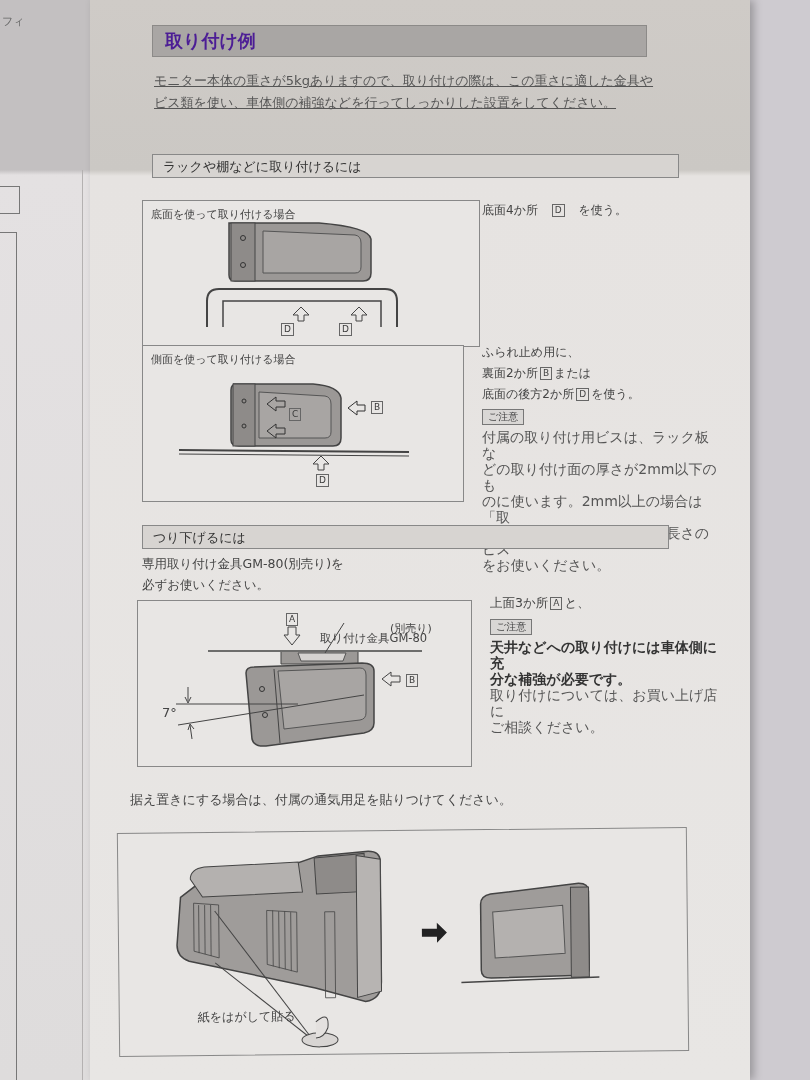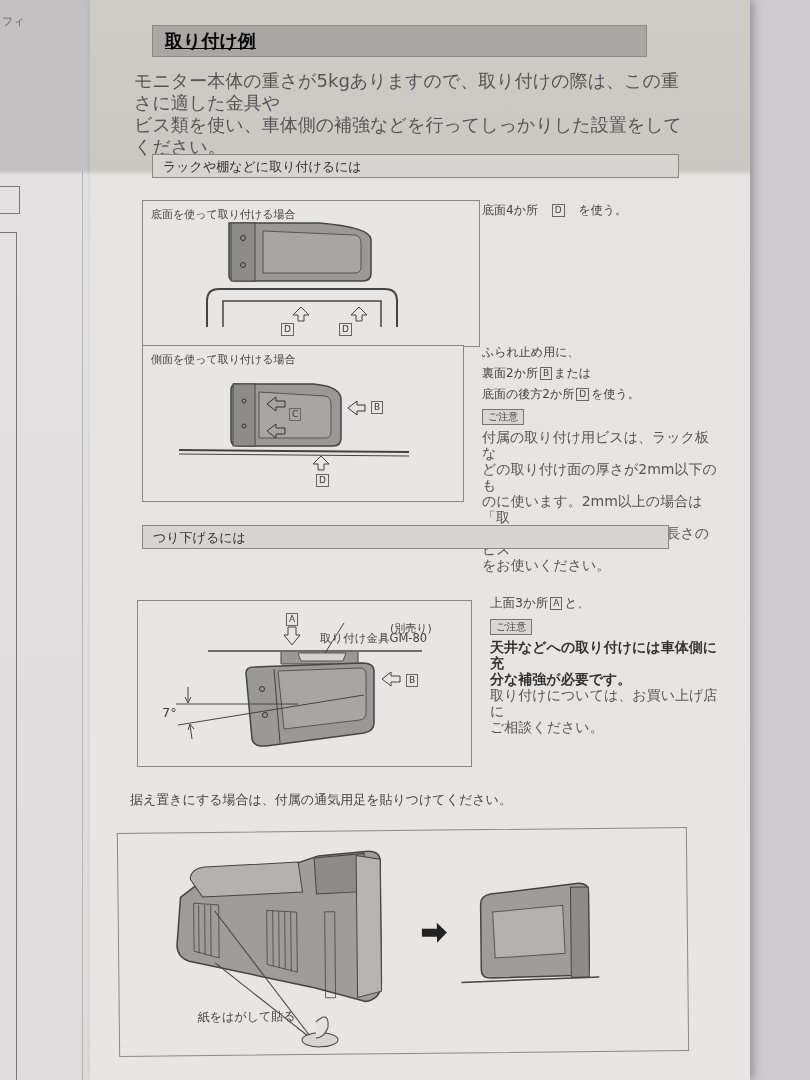--- a/index.html
+++ b/index.html
@@ -6,22 +6,22 @@
   body { width:810px; height:1080px; position:relative; overflow:hidden; background:#c9c6c6; font-family:"DejaVu Sans", sans-serif; color:#3a3a3a; }
   .left-page { position:absolute; left:0; top:0; width:90px; height:1080px; background:linear-gradient(to bottom,#c3c0c1 0,#c3c0c1 170px,#e4e1e2 175px,#dedcdc 1080px); }
   .left-page .frag { position:absolute; left:2px; top:14px; font-size:11px; color:#666; }
   .left-page .box1 { position:absolute; left:-2px; top:186px; width:20px; height:26px; border:1px solid #777; }
   .left-page .box2 { position:absolute; left:-2px; top:232px; width:17px; height:860px; border:1px solid #777; }
   .left-page .fold { position:absolute; left:82px; top:170px; width:1px; height:910px; background:#b4b1b1; }
   .right-bg { position:absolute; right:0; top:0; width:70px; height:1080px; background:#cecbd0; }
   .page { position:absolute; left:90px; top:0; width:660px; height:1080px; background:linear-gradient(to bottom,#cfcbc7 0,#cbc8c4 170px,#e6e3e1 176px,#e8e6e4 1080px); box-shadow: 4px 0 8px rgba(0,0,0,0.25); }
   .abs { position:absolute; }
   .title-bar { left:62px; top:25px; width:493px; height:30px; background:#a9a6a4; border:1px solid #8c8a88; }
-  .title-bar span { position:absolute; left:12px; top:3px; font-size:18px; font-weight:bold; color:#000000;text-decoration:underline; }
-  .intro { left:44px; top:70px; width:560px; font-size:18px; line-height:22px; color:#555; }
+  .title-bar span { position:absolute; left:12px; top:3px; font-size:18px; font-weight:bold; color:#4c1d95; }
+  .intro { left:64px; top:70px; width:560px; font-size:13px; line-height:22px; color:#555;text-decoration:underline; }
   .sec-head { border:1px solid #888; background:#d7d4d1; height:22px; }
   .sec-head span { position:absolute; left:10px; top:3px; font-size:13px; color:#333; }
   .fig { border:1px solid #888; background:#e8e6e4; }
   .fig-label { position:absolute; font-size:11px; color:#444; }
   .right-text { font-size:12px; line-height:21px; color:#444; }
   .note-badge { display:inline-block; border:1px solid #777; background:#d9d7d5; font-size:10px; padding:0 5px; line-height:14px; color:#444; }
   .note-text { font-size:14px; line-height:16px; color:#555; }
   .note-bold { font-weight:bold; color:#333; }
   .boxch { display:inline-block; border:1px solid #666; font-size:9px; line-height:11px; padding:0 2px; margin:0 2px; vertical-align:middle; }
   .caption { font-size:13px; color:#444; }
@@ -106,20 +106,24 @@
       <div>どの取り付け面の厚さが2mm以下のも</div>
       <div>のに使います。2mm以上の場合は「取</div>
       <div>り付け面の厚み+14mm」の長さのビス</div>
       <div>をお使いください。</div>
     </div>
   </div>
 
   <div class="abs sec-head" style="left:52px; top:525px; width:525px;text-decoration:underline;">
     <span>つり下げるには</span>
   </div>
+  <div class="abs right-text" style="left:52px; top:553px; font-size:12.5px;">
+    <div>専用取り付け金具GM-80(別売り)を</div>
+    <div>必ずお使いください。</div>
+  </div>
 
   <div class="abs fig" style="left:47px; top:600px; width:333px; height:165px;">
     <svg width="333" height="165" viewBox="0 0 333 165">
       <line x1="70" y1="50" x2="284" y2="50" stroke="#444" stroke-width="1.5"></line>
       <path d="M143 51 L143 63 L220 63 L220 51" fill="#9b9896" stroke="#444"></path>
       <path d="M160 52 L208 52 L205 60 L163 60 Z" fill="#d5d2d0" stroke="#555"></path>
       <path d="M108 72 Q108 66 116 66 L224 62 Q236 62 236 70 L236 122 Q236 130 226 132 L128 145 Q116 146 114 138 Z" fill="#9b9896" stroke="#444" stroke-width="1.5"></path>
       <path d="M140 70 L222 67 Q228 67 228 74 L228 112 Q228 118 222 119 L146 128 Z" fill="#a8a5a3" stroke="#555"></path>
       <line x1="136" y1="68" x2="142" y2="142" stroke="#444"></line>
       <circle cx="124" cy="88" r="2.5" fill="none" stroke="#333"></circle>

